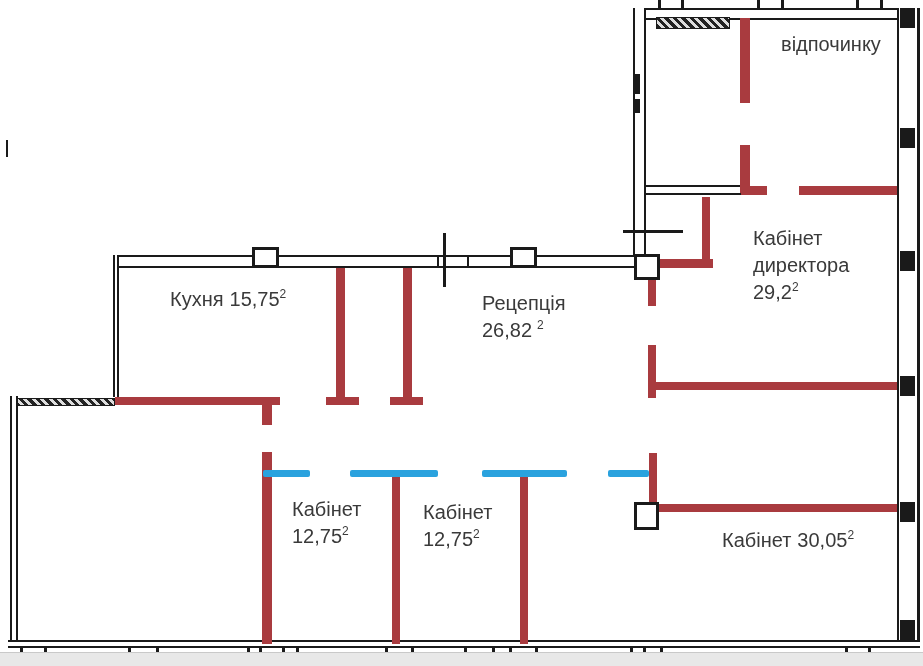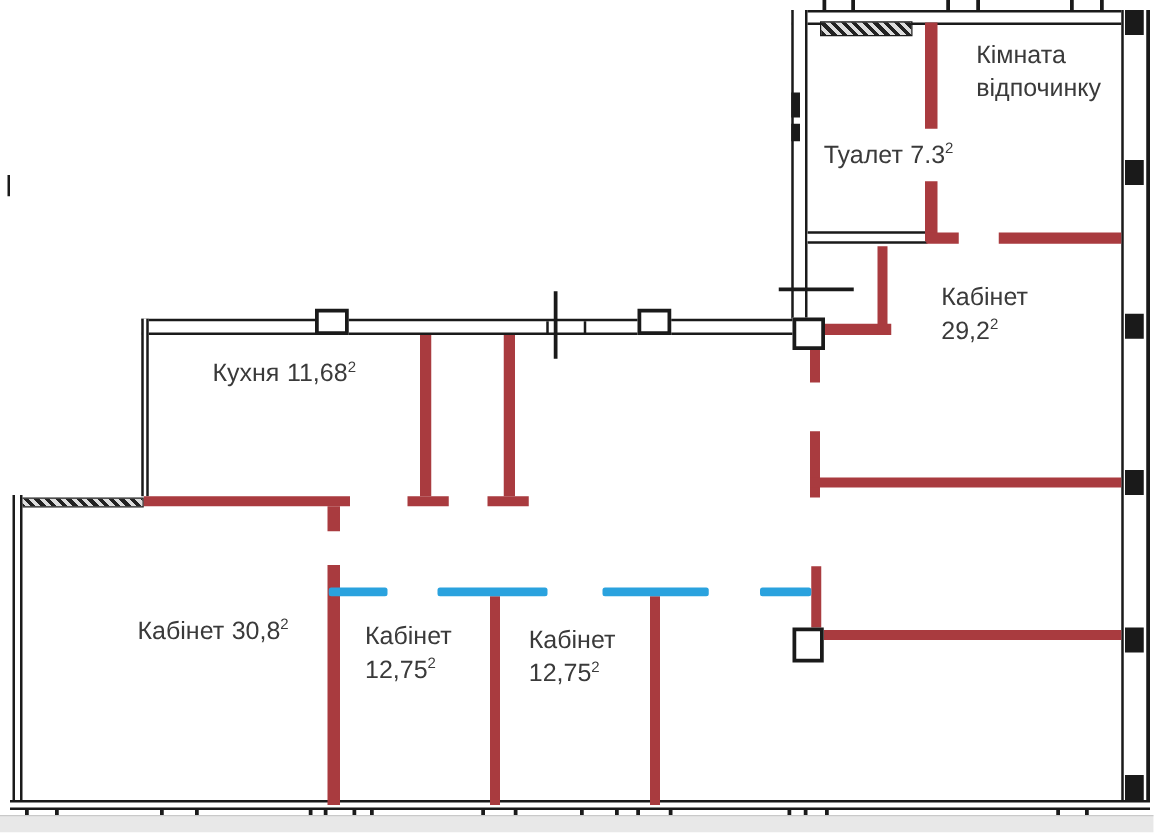--- a/index.html
+++ b/index.html
@@ -116,49 +116,50 @@
   <div class="blue" style="left:350px;top:470px;width:88px;height:7px"></div>
   <div class="blue" style="left:482px;top:470px;width:85px;height:7px"></div>
   <div class="blue" style="left:608px;top:470px;width:41px;height:7px"></div>
 
   <div class="frame" style="left:634px;top:254px;width:26px;height:26px"></div>
   <div class="frame" style="left:634px;top:502px;width:25px;height:28px"></div>
   <div class="frame" style="left:252px;top:247px;width:27px;height:21px"></div>
   <div class="frame" style="left:510px;top:247px;width:27px;height:21px"></div>
 
   <div class="label" style="left:170px;top:286px">
-    <span>Кухня</span><span class="ml">11,68</span><sup>2</sup>
+    <span>Кухня</span><span class="ml">15,75</span><sup>2</sup>
   </div>
 
 
+  <div class="label" style="left:482px;top:290px">
+    <div>Рецепція</div>
+    <div><span>26,82</span><span class="sp"></span><sup>2</sup></div>
+  </div>
 
   <div class="label" style="left:781px;top:31px">
-    <div>Кімната</div>
     <div>відпочинку</div>
   </div>
 
-  <div class="label" style="left:659px;top:111px">
-    <span>Туалет</span><span class="ml">7.3</span><sup>2</sup>
-  </div>
 
   <div class="label" style="left:753px;top:225px">
     <div>Кабінет</div>
+    <div>директора</div>
     <div><span>29,2</span><sup>2</sup></div>
   </div>
 
 
-  <div class="label" style="left:110px;top:492px">
-    <span>Кабінет</span><span class="ml">30,8</span><sup>2</sup>
-  </div>
 
   <div class="label" style="left:292px;top:496px">
     <div>Кабінет</div>
     <div><span>12,75</span><sup>2</sup></div>
   </div>
 
   <div class="label" style="left:423px;top:499px">
     <div>Кабінет</div>
     <div><span>12,75</span><sup>2</sup></div>
   </div>
 
+  <div class="label" style="left:722px;top:527px">
+    <span>Кабінет</span><span class="ml">30,05</span><sup>2</sup>
+  </div>
 
   <div id="footer"></div>
 </div>
 
 </body></html>

